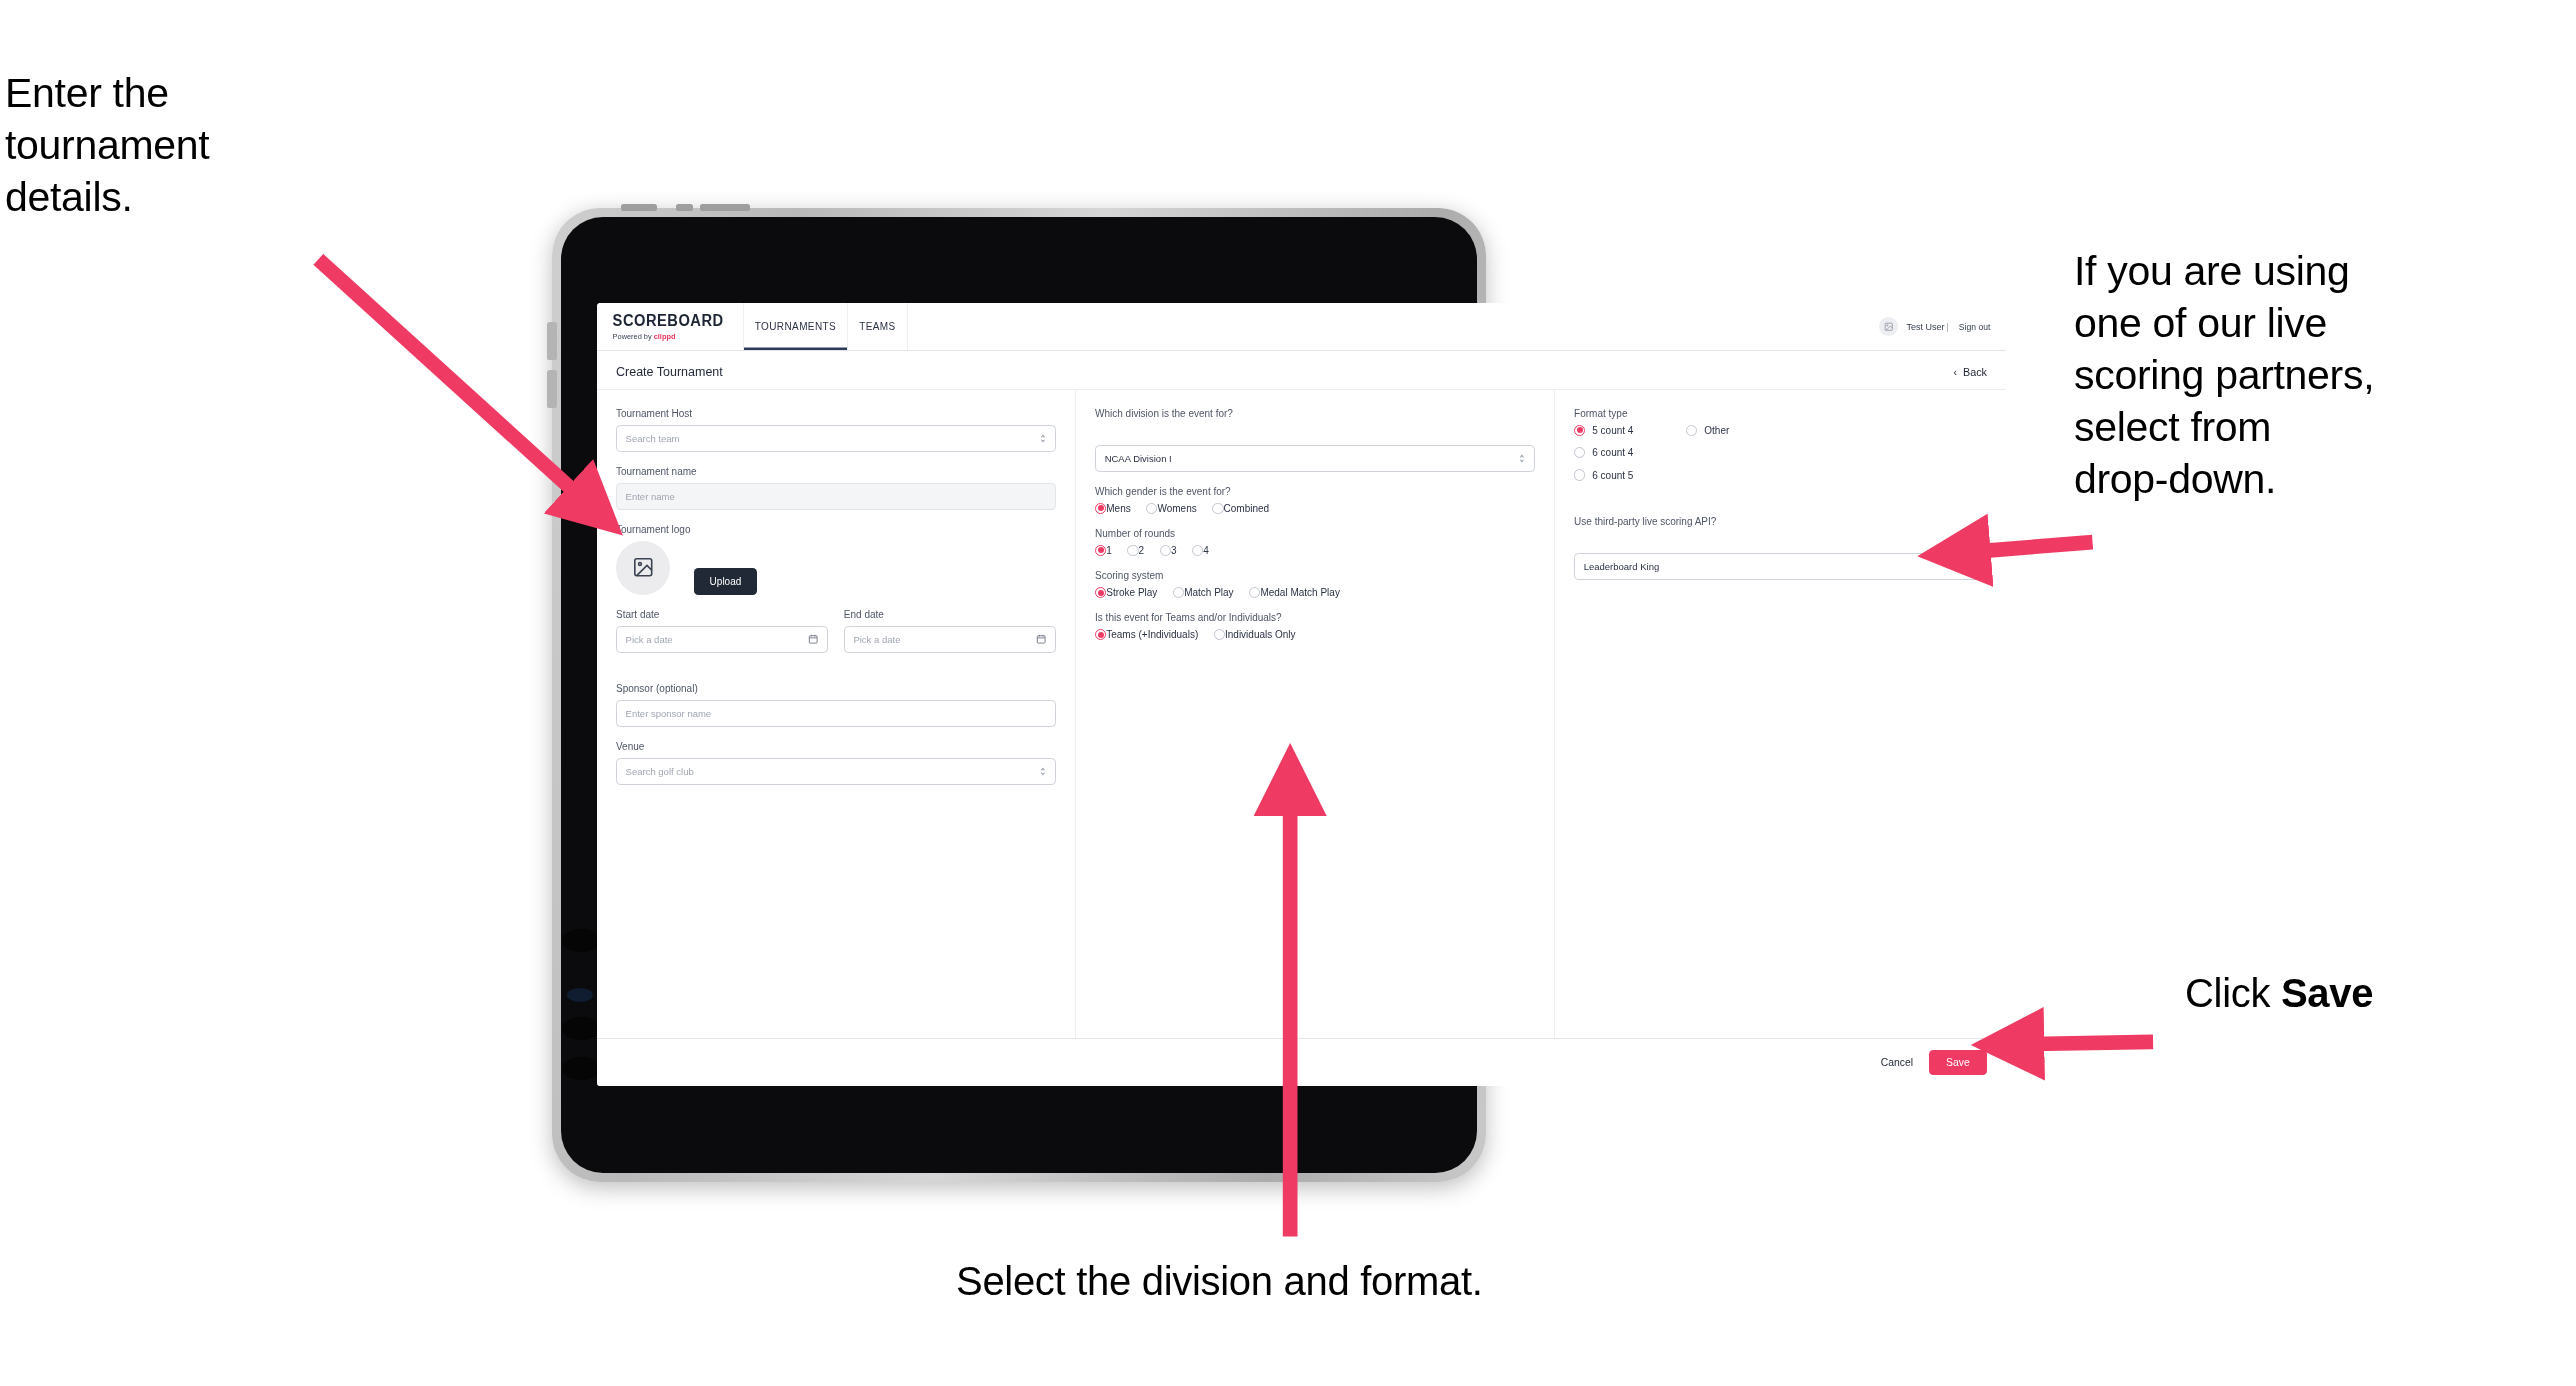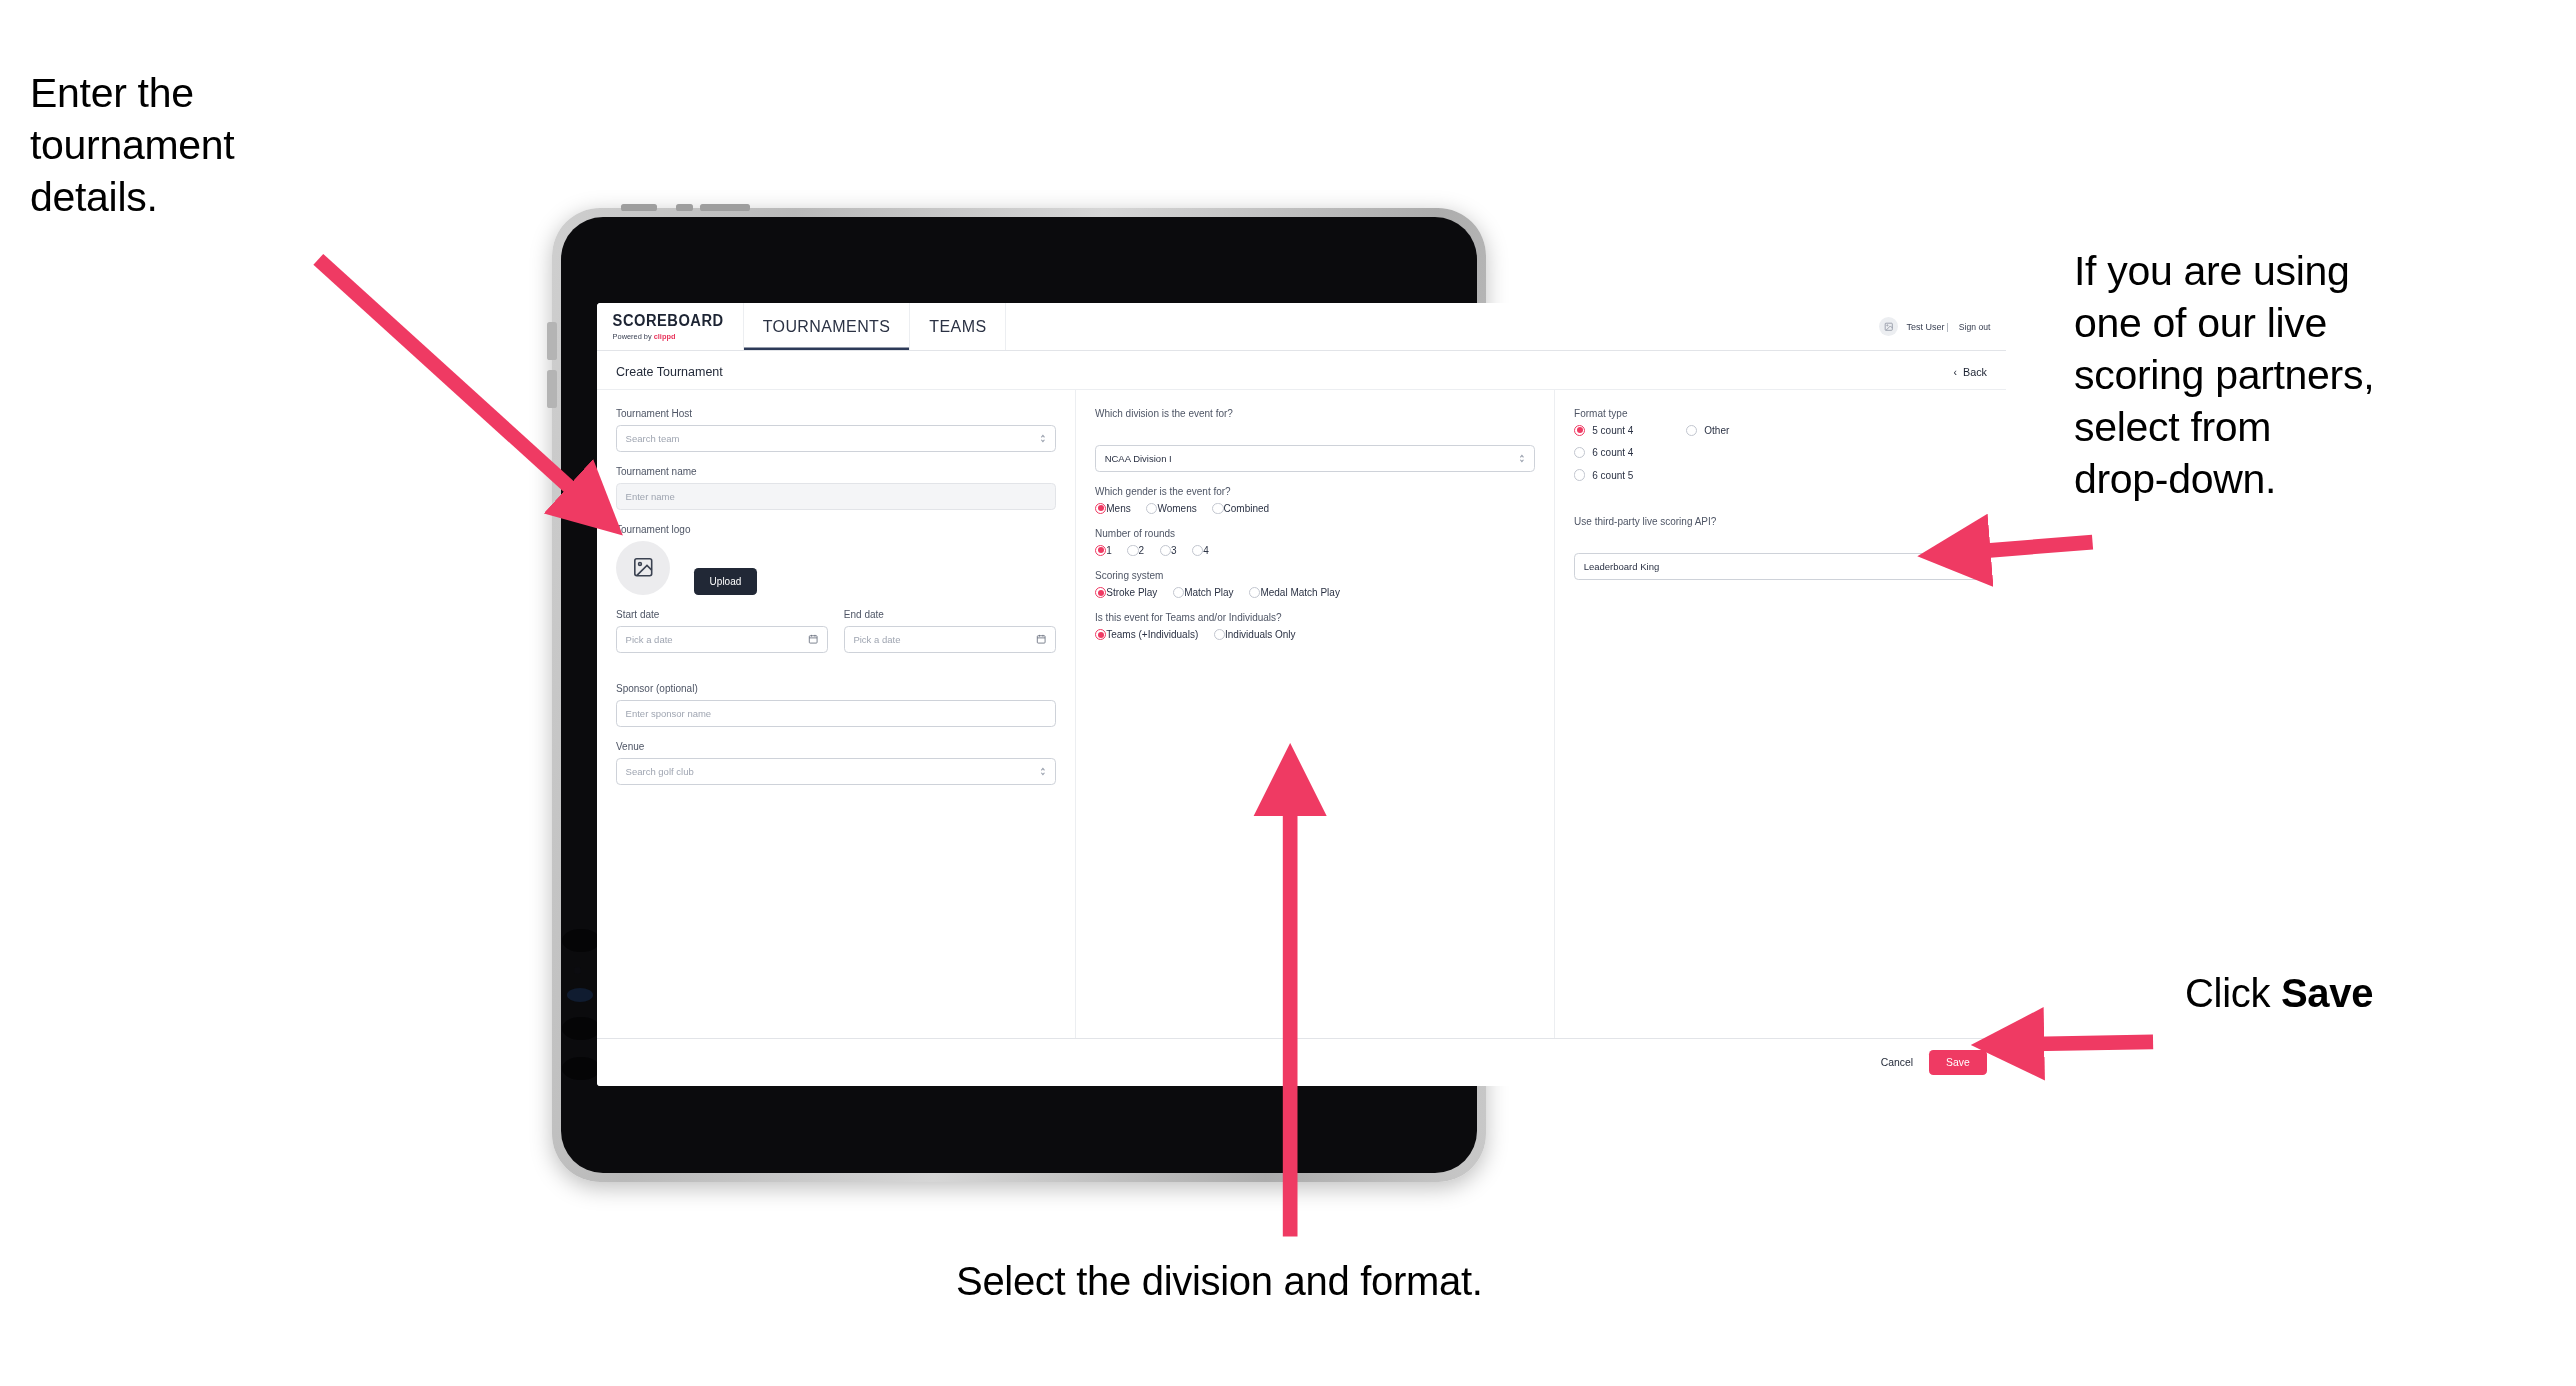--- a/index.html
+++ b/index.html
@@ -14,21 +14,21 @@
   
   .anno {
     position: absolute;
     color: #000;
     font-size: 41px;
     line-height: 1.27;
     font-family: "Liberation Sans", sans-serif;
     letter-spacing: -0.3px;
     white-space: pre-line;
   }
-  #anno-left      { left: 30px;  top: 67px;  width: 363px; }
+  #anno-left      { left: 5px;  top: 67px;  width: 363px; }
   #anno-right-top { left: 2074px; top: 245px; width: 484px; }
   #anno-save      { left: 2185px; top: 968px; font-size: 40px; white-space: nowrap; }
   #anno-save b    { font-weight: 700; }
   #anno-bottom    { left: 956px; top: 1256px; font-size: 40px; white-space: nowrap; }
 
   .arrow-svg { position: absolute; left: 0; top: 0; width: 2576px; height: 1386px;
                pointer-events: none; }
 
   
   .tablet {
@@ -83,22 +83,22 @@
   .brand-name {
     font-size: 14.7px; font-weight: 700; letter-spacing: 0.5px;
     color: #1d2433; font-family: "Liberation Sans", sans-serif;
     transform: scaleY(1.18); transform-origin: left center;
   }
   .brand-sub { font-size: 7.4px; color:#3a4153; margin-top: 4.3px; }
   .brand-sub b { color:#e8375e; font-weight:700; }
 
   .nav { display: flex; align-items: stretch; }
   .nav-item {
-    display: flex; align-items: center; padding: 0 19px;
-    font-size: 16px; letter-spacing: 0.4px; color: #2b3244;
+    display: flex; align-items: center; padding: 0 11px;
+    font-size: 10px; letter-spacing: 0.4px; color: #2b3244;
     border-right: 0.9px solid #eceef1; cursor: pointer;
   }
   .nav-item:first-child { border-left: 0.9px solid #eceef1; }
   .nav-item.active { box-shadow: inset 0 -2.6px 0 #2d3a58; }
 
   .topbar-right { margin-left:auto; display:flex; align-items:center; gap:8.6px;
                   padding-right: 15.6px; }
   .avatar { width: 19px; height: 19px; border-radius: 50%; background:#eceef1;
             display:flex; align-items:center; justify-content:center; }
   .user-text { font-size: 9px; color:#3a4153; }

